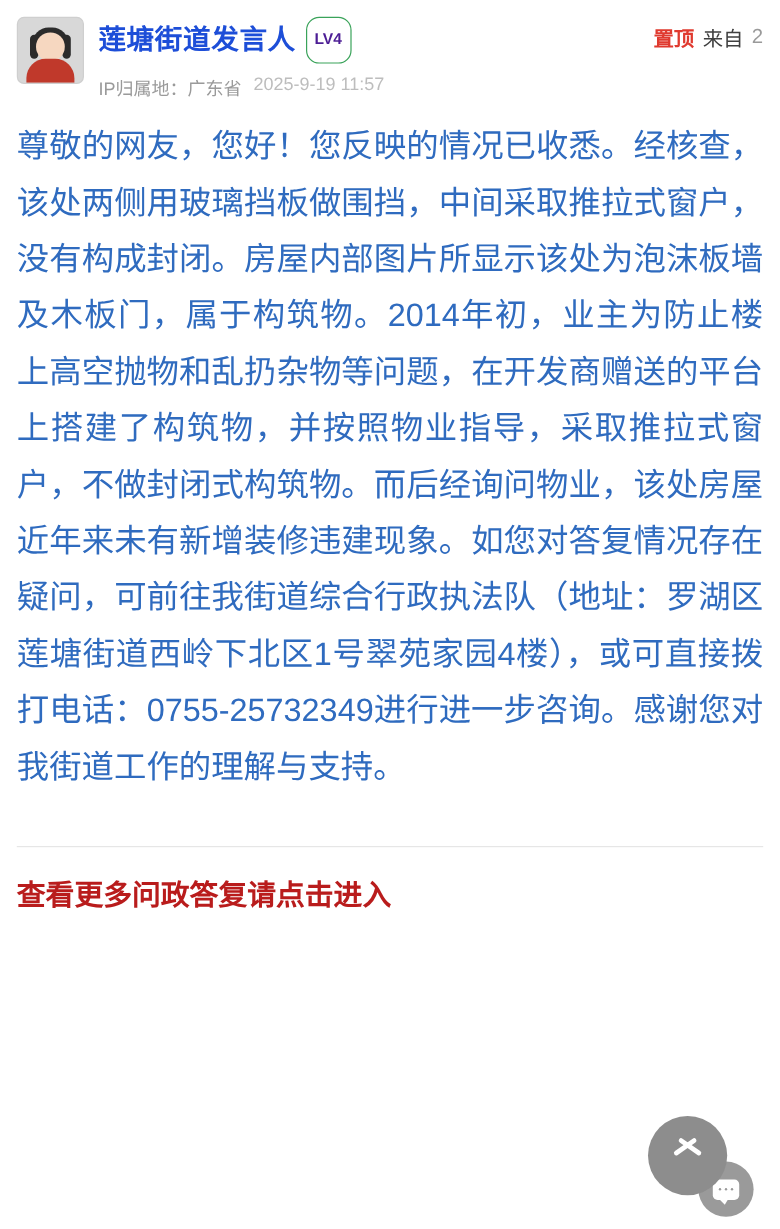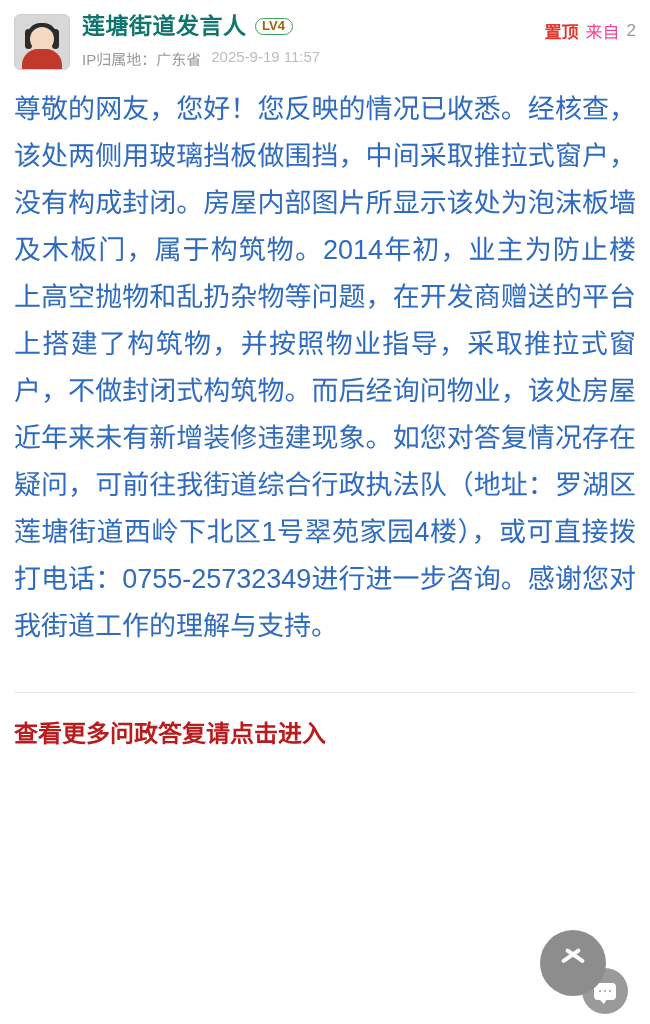--- a/index.html
+++ b/index.html
@@ -96,34 +96,34 @@
     min-width: 0;
   }
   .name-row {
     display: flex;
     align-items: center;
     gap: 8px;
     line-height: 1.1;
   }
   .author-name {
     font-size: 23px;
-    color: #0f766e;
+    color: #1d4ed8;
     font-weight: 700;
     letter-spacing: 0.5px;
     white-space: nowrap;
   }
   .level-badge {
     display: inline-flex;
     align-items: center;
     justify-content: center;
     min-width: 38px;
-    height: 17px;
+    height: 39px;
     padding: 0 6px;
     border: 1px solid #3aa35a;
-    color: #a16207;
+    color: #4c1d95;
     border-radius: 11px;
     font-size: 13px;
     font-weight: 700;
     box-sizing: border-box;
   }
   .meta-row {
     margin-top: 9px;
     font-size: 15px;
     color: #9a9a9a;
     display: flex;
@@ -142,21 +142,21 @@
     align-items: center;
     gap: 7px;
     font-size: 17px;
     margin-left: 37px;
   }
   .pin-label {
     color: #e03a2f;
     font-weight: 700;
   }
   .source-label {
-    color: #ec4899;
+    color: #404040;
   }
   .source-count {
     color: #9a9a9a;
   }
 
   
   .post-body {
     padding: 10px 14px 0 14px;
   }
   .post-body p {

